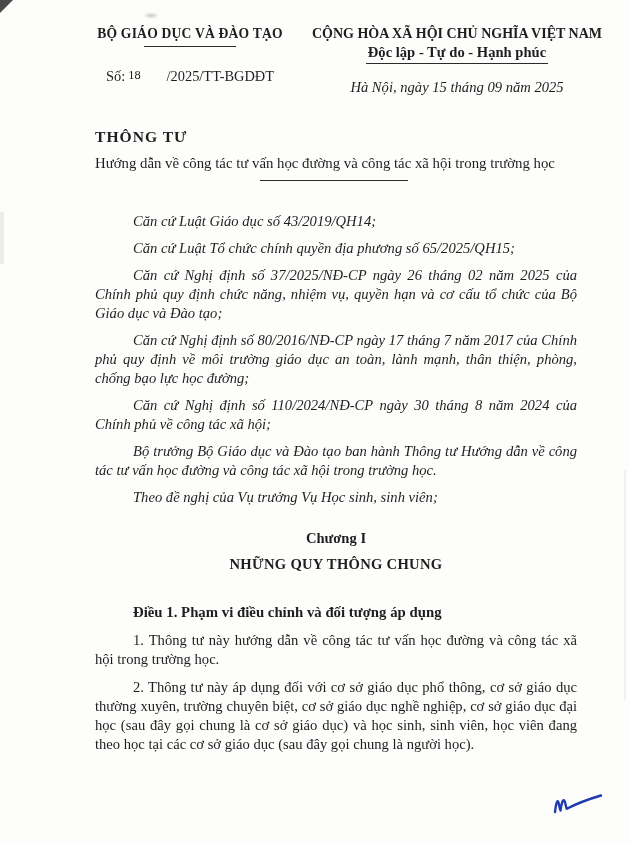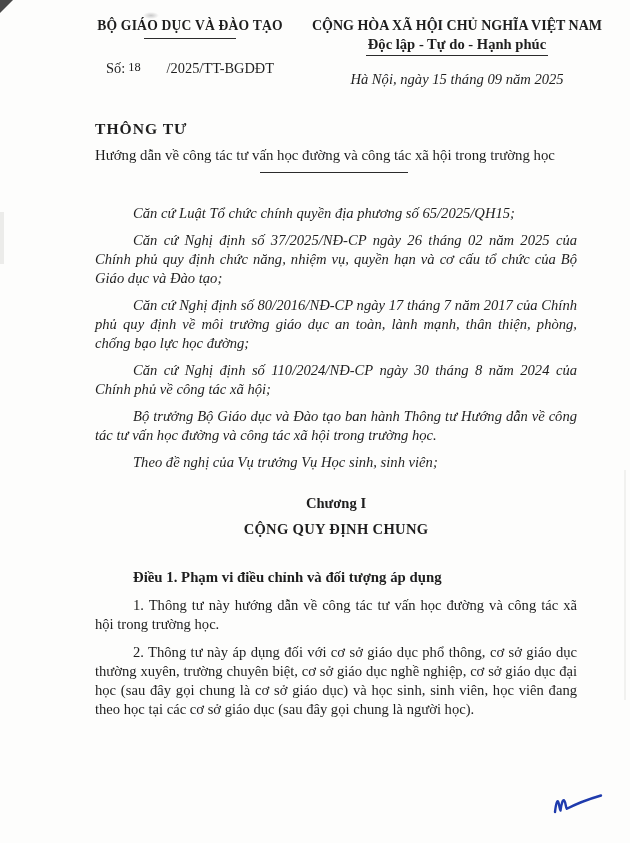--- a/index.html
+++ b/index.html
@@ -25,21 +25,21 @@
   }
   .edge-left{
     position:absolute;left:0;top:212px;width:4px;height:52px;
     background:#ececea;
   }
   .edge-right{
     position:absolute;right:4px;top:470px;width:2px;height:230px;
     background:#f1f1ef;
   }
   
-  .header{display:flex;padding-top:18px;justify-content:flex-end;}
+  .header{display:flex;padding-top:26px;justify-content:flex-end;}
   .header-left{width:232px;margin-left:74px;text-align:center;}
   .org{font-weight:bold;font-size:13.6px;letter-spacing:.2px;white-space:nowrap;}
   .org-underline{width:92px;border-top:1.6px solid #2b2b2b;margin:4px auto 0;}
   .doc-number{margin-top:21px;font-size:14.4px;white-space:nowrap;}
   .num-val{font-size:12.4px;vertical-align:2px;padding:0 2px 0 3px;}
   .num-suffix{margin-left:24px;}
   .header-right{flex:1;text-align:center;padding-right:22px;}
   .country{font-weight:bold;font-size:14px;white-space:nowrap;font-family:Liberation Serif, serif;}
   .motto{display:inline-block;font-weight:bold;font-size:14.6px;
          border-bottom:1.6px solid #2b2b2b;padding:1px 2px 2px;margin-top:1px;}
@@ -91,31 +91,32 @@
 
   <div class="bodycol">
 
     <div class="title-block">
       <div class="doc-type">THÔNG TƯ</div>
       <div class="doc-title">Hướng dẫn về công tác tư vấn học đường và công tác xã hội trong trường học</div>
       <div class="title-underline"></div>
     </div>
 
     <div class="preamble-block">
+      <p>Căn cứ Luật Giáo dục số 43/2019/QH14;</p>
       <p>Căn cứ Luật Tổ chức chính quyền địa phương số 65/2025/QH15;</p>
       <p>Căn cứ Nghị định số 37/2025/NĐ-CP ngày 26 tháng 02 năm 2025 của Chính phủ quy định chức năng, nhiệm vụ, quyền hạn và cơ cấu tổ chức của Bộ Giáo dục và Đào tạo;</p>
       <p>Căn cứ Nghị định số 80/2016/NĐ-CP ngày 17 tháng 7 năm 2017 của Chính phủ quy định về môi trường giáo dục an toàn, lành mạnh, thân thiện, phòng, chống bạo lực học đường;</p>
       <p>Căn cứ Nghị định số 110/2024/NĐ-CP ngày 30 tháng 8 năm 2024 của Chính phủ về công tác xã hội;</p>
       <p>Bộ trưởng Bộ Giáo dục và Đào tạo ban hành Thông tư Hướng dẫn về công tác tư vấn học đường và công tác xã hội trong trường học.</p>
       <p>Theo đề nghị của Vụ trưởng Vụ Học sinh, sinh viên;</p>
     </div>
 
     <div class="chapter">
       <div>Chương I</div>
-      <div class="chapter-title">CỘNG QUY ĐỊNH CHUNG</div>
+      <div class="chapter-title">NHỮNG QUY THÔNG CHUNG</div>
     </div>
 
     <p class="article-heading">Điều 1. Phạm vi điều chỉnh và đối tượng áp dụng</p>
     <p class="clause">1. Thông tư này hướng dẫn về công tác tư vấn học đường và công tác xã hội trong trường học.</p>
     <p class="clause">2. Thông tư này áp dụng đối với cơ sở giáo dục phổ thông, cơ sở giáo dục thường xuyên, trường chuyên biệt, cơ sở giáo dục nghề nghiệp, cơ sở giáo dục đại học (sau đây gọi chung là cơ sở giáo dục) và học sinh, sinh viên, học viên đang theo học tại các cơ sở giáo dục (sau đây gọi chung là người học).</p>
 
   </div>
 
   <svg class="initial-mark" width="54" height="26" viewBox="0 0 54 26">
     <path d="M5,21 C6,12 7.5,8 8.5,11.5 C9.5,15 9.8,19 10.5,19.5 C11.5,12 13,7.5 14.5,10 C15.8,12.2 15.8,16.5 16.8,17.8 C25,13.5 39,8 51,4.5" fill="none" stroke="#1f3bad" stroke-width="2.4" stroke-linecap="round" stroke-linejoin="round"></path>

